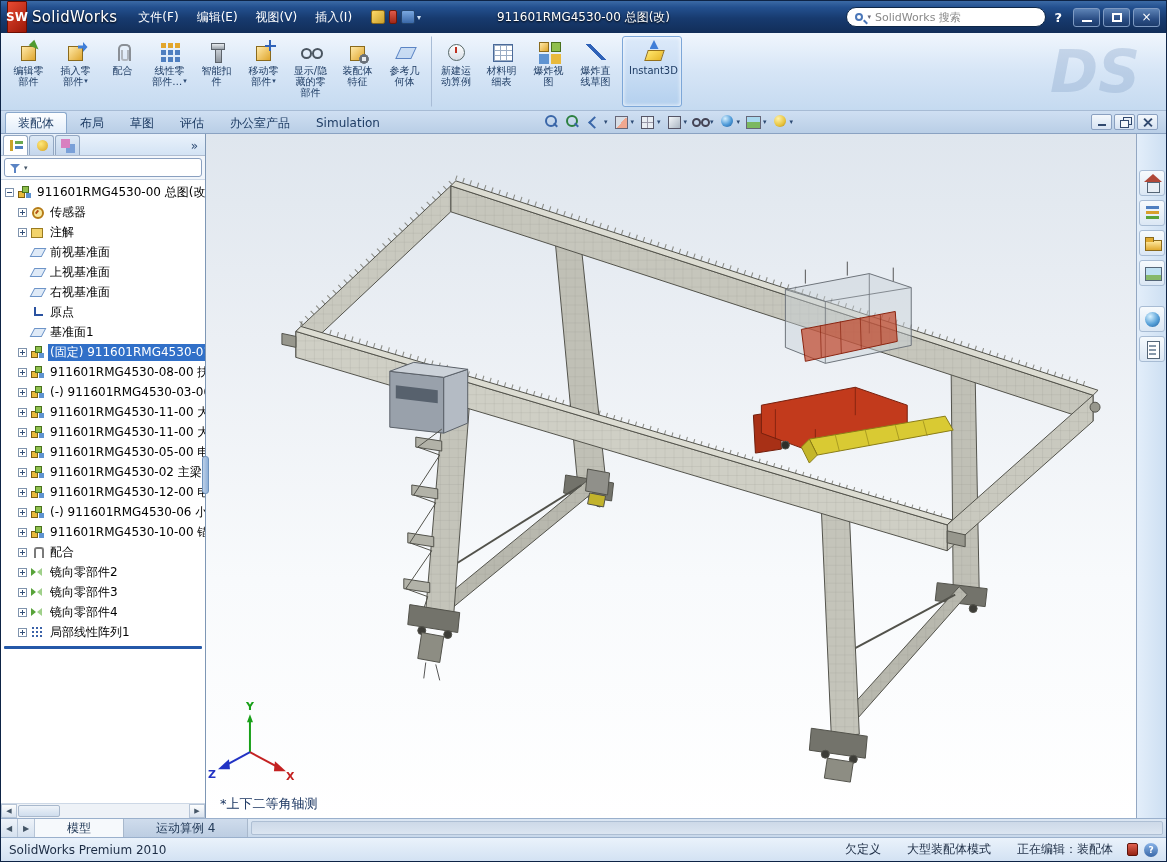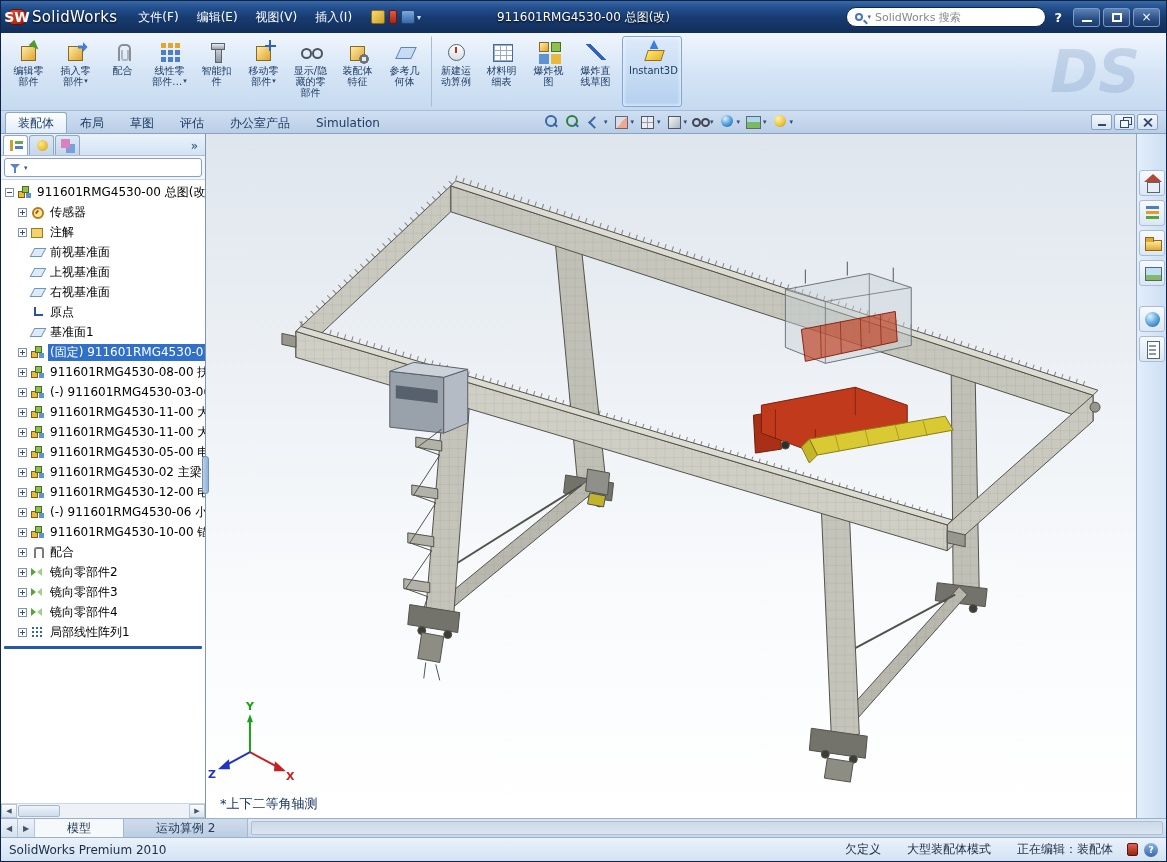--- a/index.html
+++ b/index.html
@@ -2,21 +2,21 @@
 <html><head>
 <meta charset="utf-8">
 <style>
 *{margin:0;padding:0;box-sizing:border-box;font-family:"DejaVu Sans","Liberation Sans",sans-serif}
 html,body{width:1167px;height:862px;overflow:hidden}
 .window{width:1167px;height:862px;display:flex;flex-direction:column;border:1px solid #0e2446;background:#d5e2f2}
 
 
 .titlebar{height:32px;flex:none;background:linear-gradient(#3b6aa6 0%,#23508f 20%,#173a6e 55%,#122e59 100%);display:flex;align-items:center;color:#fff;padding:0 6px;position:relative}
 .logo{display:flex;align-items:center;gap:5px;margin-right:12px}
-.logo-badge{width:20px;height:16px;border-radius:7px;background:linear-gradient(135deg,#e84a32,#9c1808);border:1px solid #6e0e02;color:#fff;font-size:14px;font-weight:bold;display:flex;align-items:center;justify-content:center}
+.logo-badge{width:20px;height:32px;border-radius:1px;background:linear-gradient(135deg,#e84a32,#9c1808);border:1px solid #6e0e02;color:#fff;font-size:12px;font-weight:bold;display:flex;align-items:center;justify-content:center}
 .logo-text{font-size:15px;font-weight:normal;letter-spacing:.3px;text-shadow:0 1px 2px #000}
 .menus{display:flex;align-items:center}
 .menu{font-size:12px;padding:3px 9px;border-radius:2px;cursor:default;white-space:nowrap}
 .quick-icons{display:flex;align-items:center;gap:4px;margin-left:10px}
 .qicon{width:14px;height:14px;border-radius:2px;display:inline-block}
 .qicon[data-icon="dimension"]{background:linear-gradient(135deg,#ffd96a,#caa12c);border:1px solid #8a6a1c}
 .qicon[data-icon="bookmark"]{background:linear-gradient(#e05a4a,#a02818);border:1px solid #701808;width:8px}
 .qicon[data-icon="display"]{background:linear-gradient(#7aa8e0,#3a68a8);border:1px solid #24456e}
 .qdd{font-size:8px;color:#cfe0f2;margin-left:2px}
 .doc-title{position:absolute;left:250px;right:250px;text-align:center;font-size:12px;pointer-events:none;white-space:nowrap;text-shadow:0 1px 2px #000}
@@ -681,21 +681,21 @@
 
   <div class="bottom-strip">
     <span class="bnavs" style="display:flex">
 
     <span class="bnav">◀</span>
         <span class="bnav">▶</span>
       </span>
     <span class="btabs" style="display:flex">
 
     <span class="btab active">模型</span>
-        <span class="btab">运动算例 2</span>
+        <span class="btab">运动算例 4</span>
       </span>
     <span class="btrack"></span>
   </div>
 
   <div class="statusbar">
     <span class="sb-left">SolidWorks Premium 2010</span>
     <span class="sb-items">
 
     <span>欠定义</span>
         <span>大型装配体模式</span>

